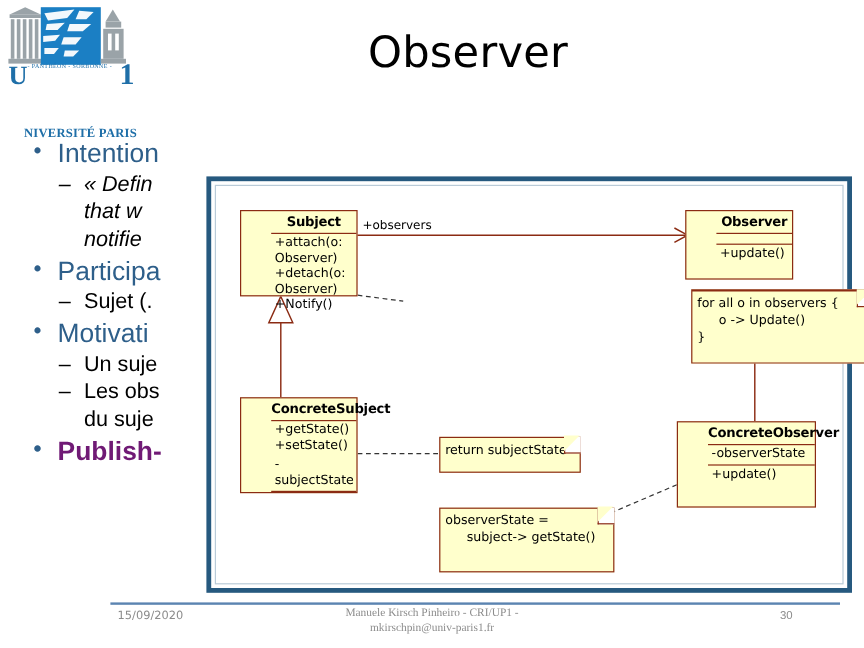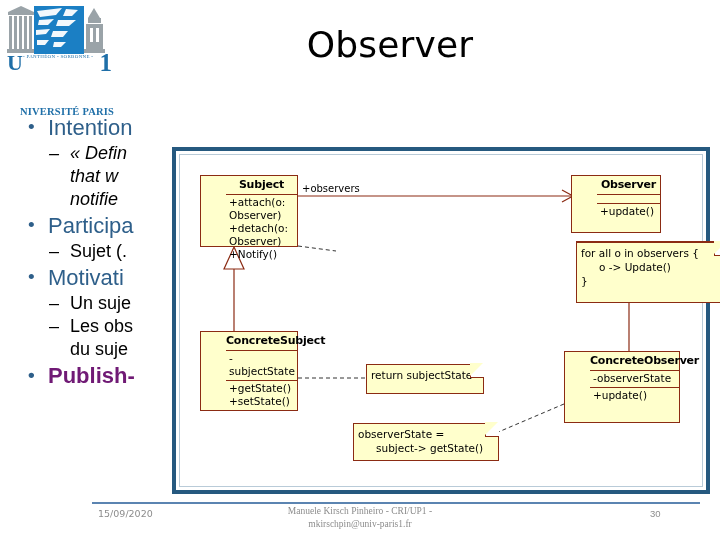--- a/index.html
+++ b/index.html
@@ -286,45 +286,45 @@
 
   <div class="note topline" id="note-forall">
     <span class="fold"></span>
     <span>for all o in observers {</span>
     <span class="ind">o -&gt; Update()</span>
     <span style="display:block">}</span>
   </div>
 
   <div class="uml" style="left:24px;top:180px;width:98px;height:80px;">
     <div class="hd">ConcreteSubject</div>
-    <div class="sec">
-      <div>-subjectState</div>
-    </div>
     <div class="sec last">
       <div>+getState()</div>
       <div>+setState()</div>
+    </div>
+    <div class="sec">
+      <div>-subjectState</div>
     </div>
   </div>
 
   <div class="note" style="left:190px;top:213px;width:118px;height:30px;">
     <span class="fold"></span>
     <span>return subjectState</span>
   </div>
 
   <div class="uml" style="left:388px;top:200px;width:116px;height:72px;">
     <div class="hd">ConcreteObserver</div>
     <div class="sec">
       <div>-observerState</div>
     </div>
     <div class="sec last">
       <div>+update()</div>
     </div>
   </div>
 
-  <div class="note" style="left:177px;top:272px;width:146px;height:38px;">
+  <div class="note" style="left:190px;top:272px;width:146px;height:54px;">
     <span class="fold"></span>
     <span>observerState =</span>
     <span class="ind">subject-&gt; getState()</span>
   </div>
 </div>
 
 <div id="foot-rule"></div>
 <div id="foot-date">15/09/2020</div>
 <div id="foot-center">
   <div>Manuele Kirsch Pinheiro - CRI/UP1 -</div>

